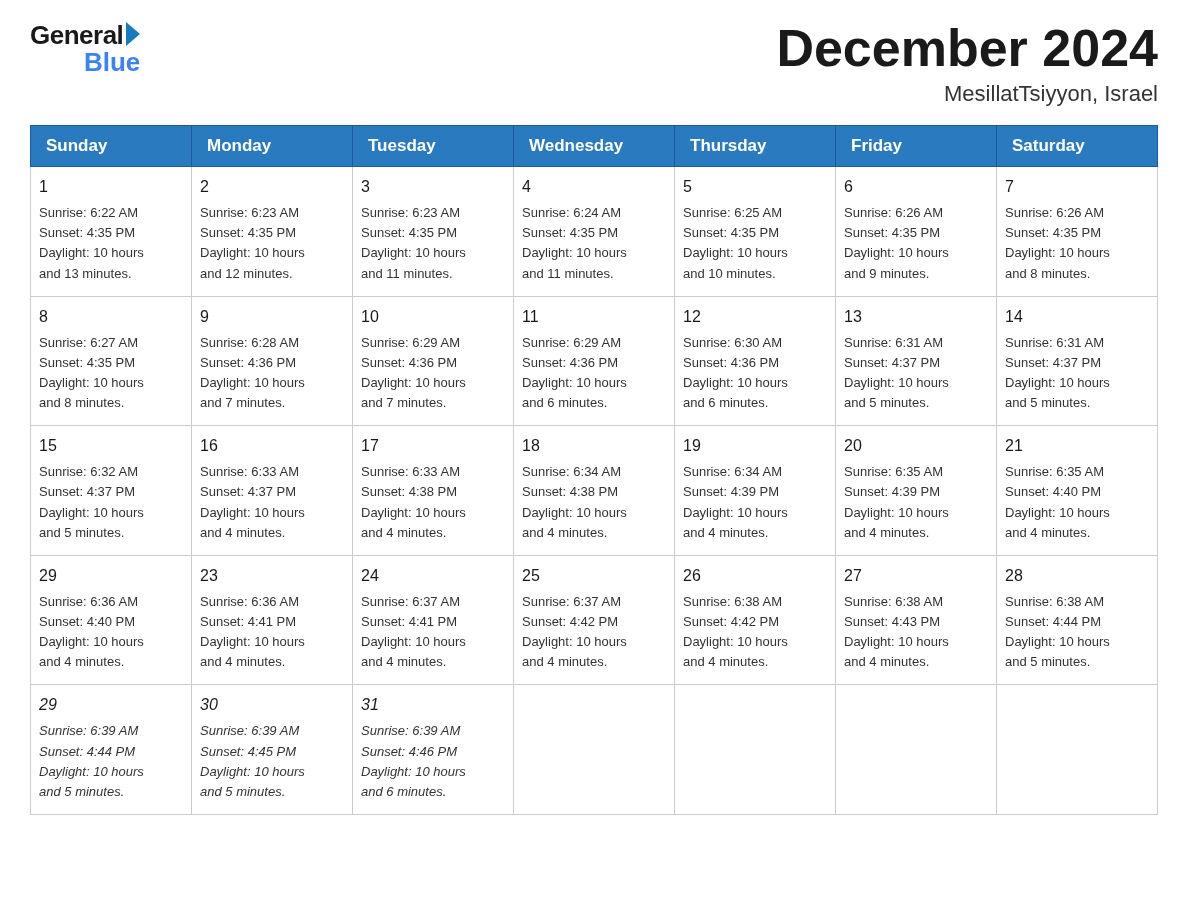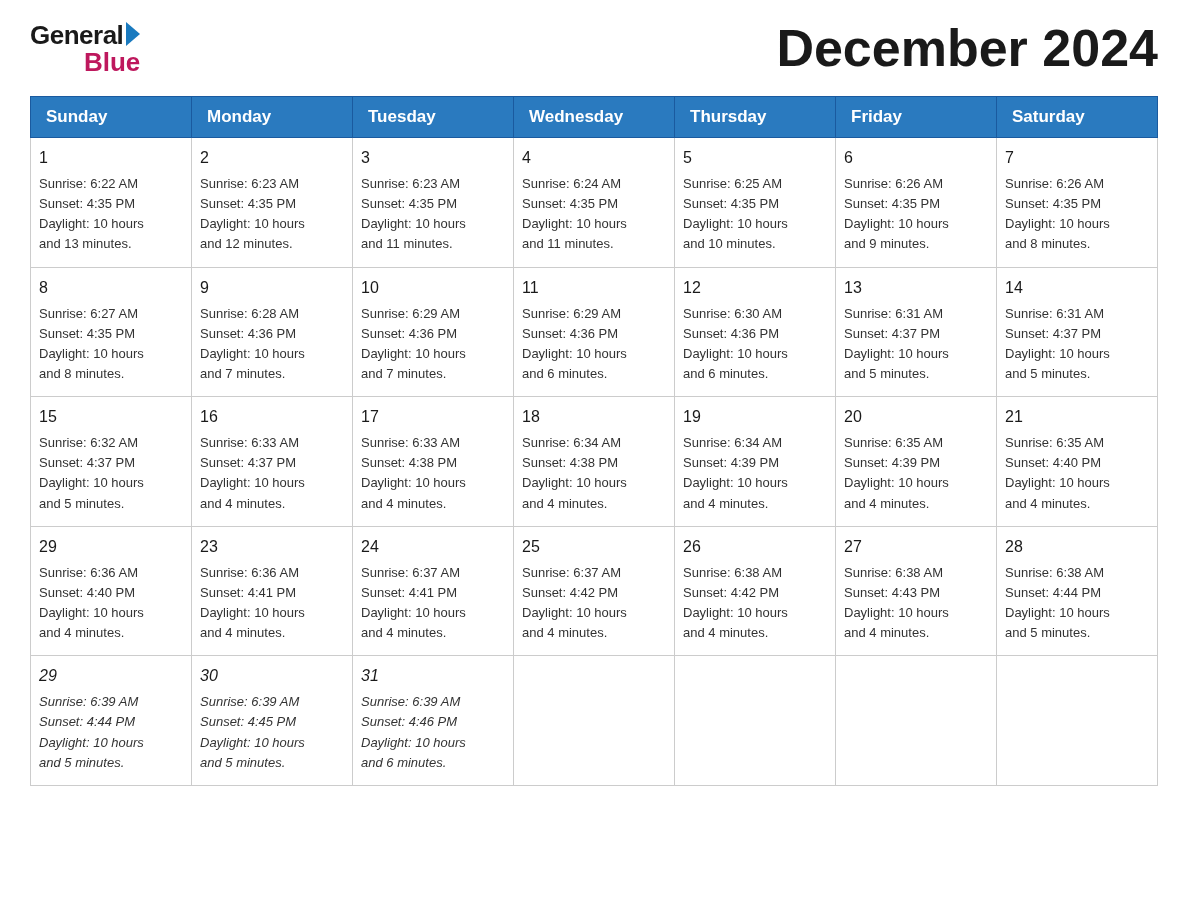--- a/index.html
+++ b/index.html
@@ -36,21 +36,21 @@
       height: 0;
       border-left: 14px solid #1a7abf;
       border-top: 12px solid transparent;
       border-bottom: 12px solid transparent;
       margin-left: 3px;
       margin-top: -4px;
     }
     .logo-blue {
       font-size: 26px;
       font-weight: bold;
-      color: #be185d;
+      color: #3b82f6;
       margin-top: -4px;
       margin-left: 18px;
     }
     .title-area {
       text-align: right;
     }
     .calendar-title {
       font-size: 52px;
       font-weight: bold;
       color: #1a1a1a;
@@ -110,20 +110,21 @@
 <div class="header-area">
   <div class="logo">
     <div class="logo-top">
       <span class="logo-general">General</span>
       <div class="logo-arrow"></div>
     </div>
     <span class="logo-blue">Blue</span>
   </div>
   <div class="title-area">
     <div class="calendar-title">December 2024</div>
+    <div class="calendar-subtitle">MesillatTsiyyon, Israel</div>
   </div>
 </div>
 
 <table class="calendar-table">
   <thead>
     <tr>
     <th>Sunday</th>
         <th>Monday</th>
         <th>Tuesday</th>
         <th>Wednesday</th>

